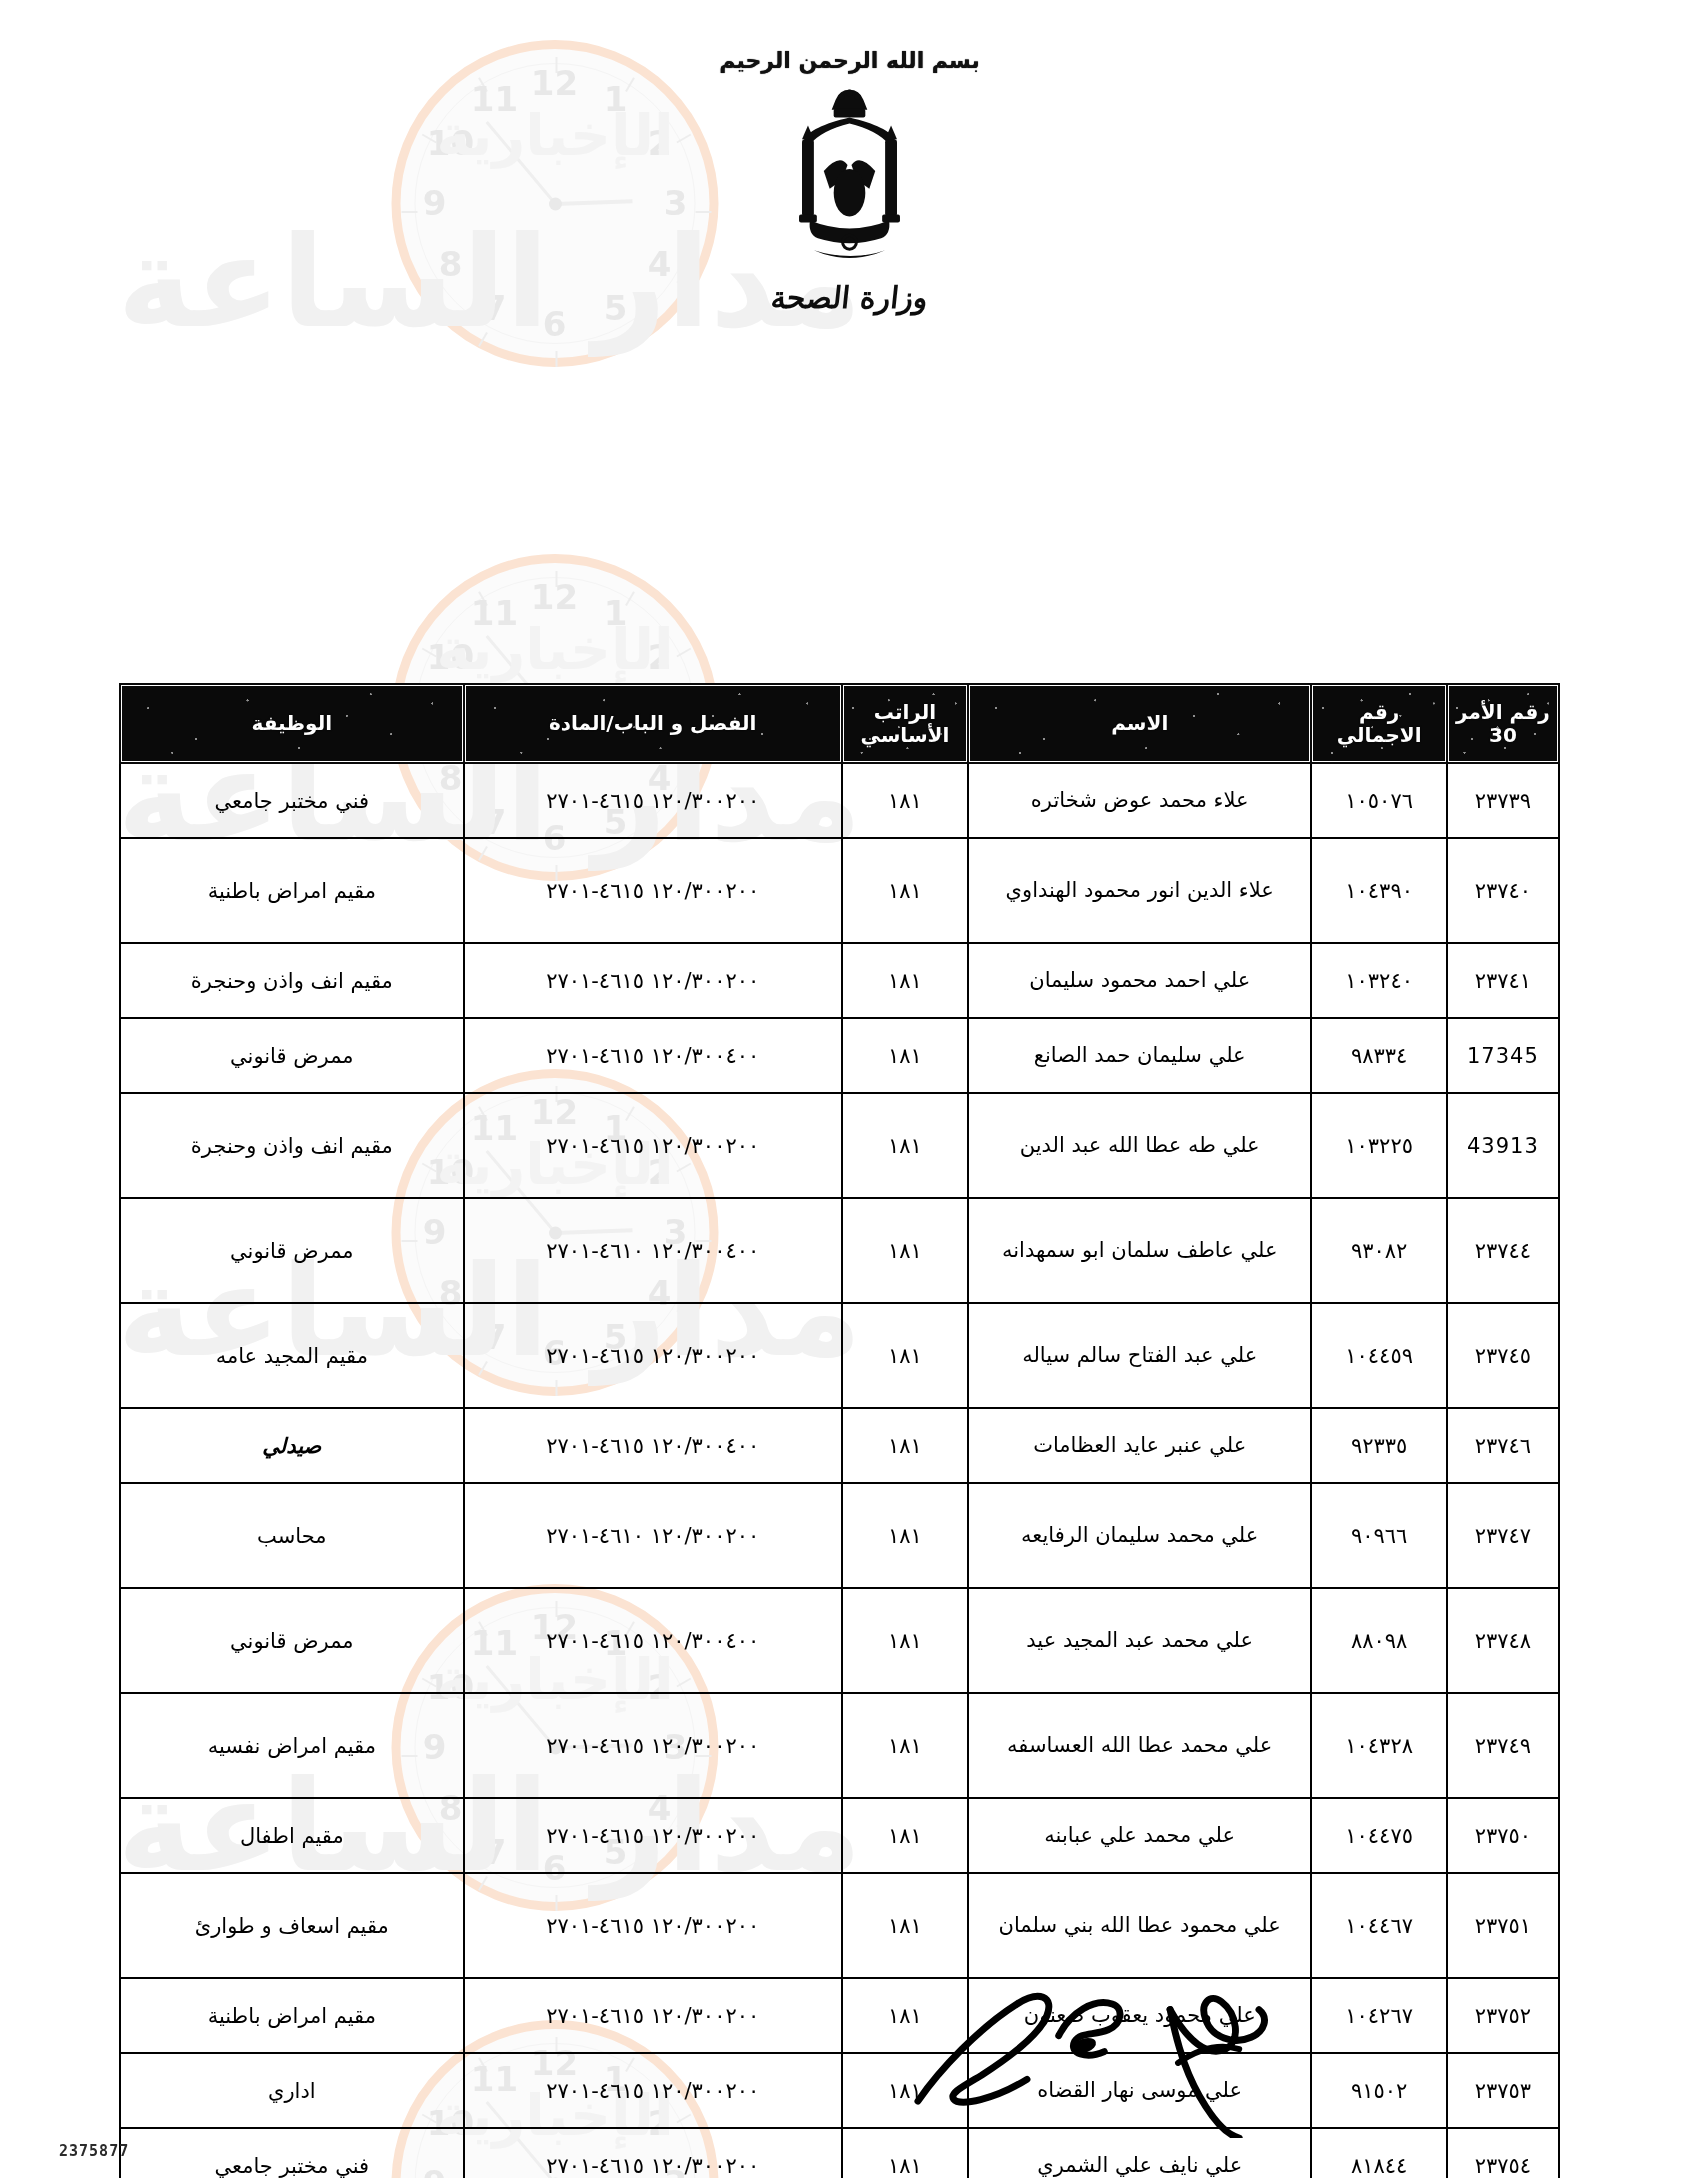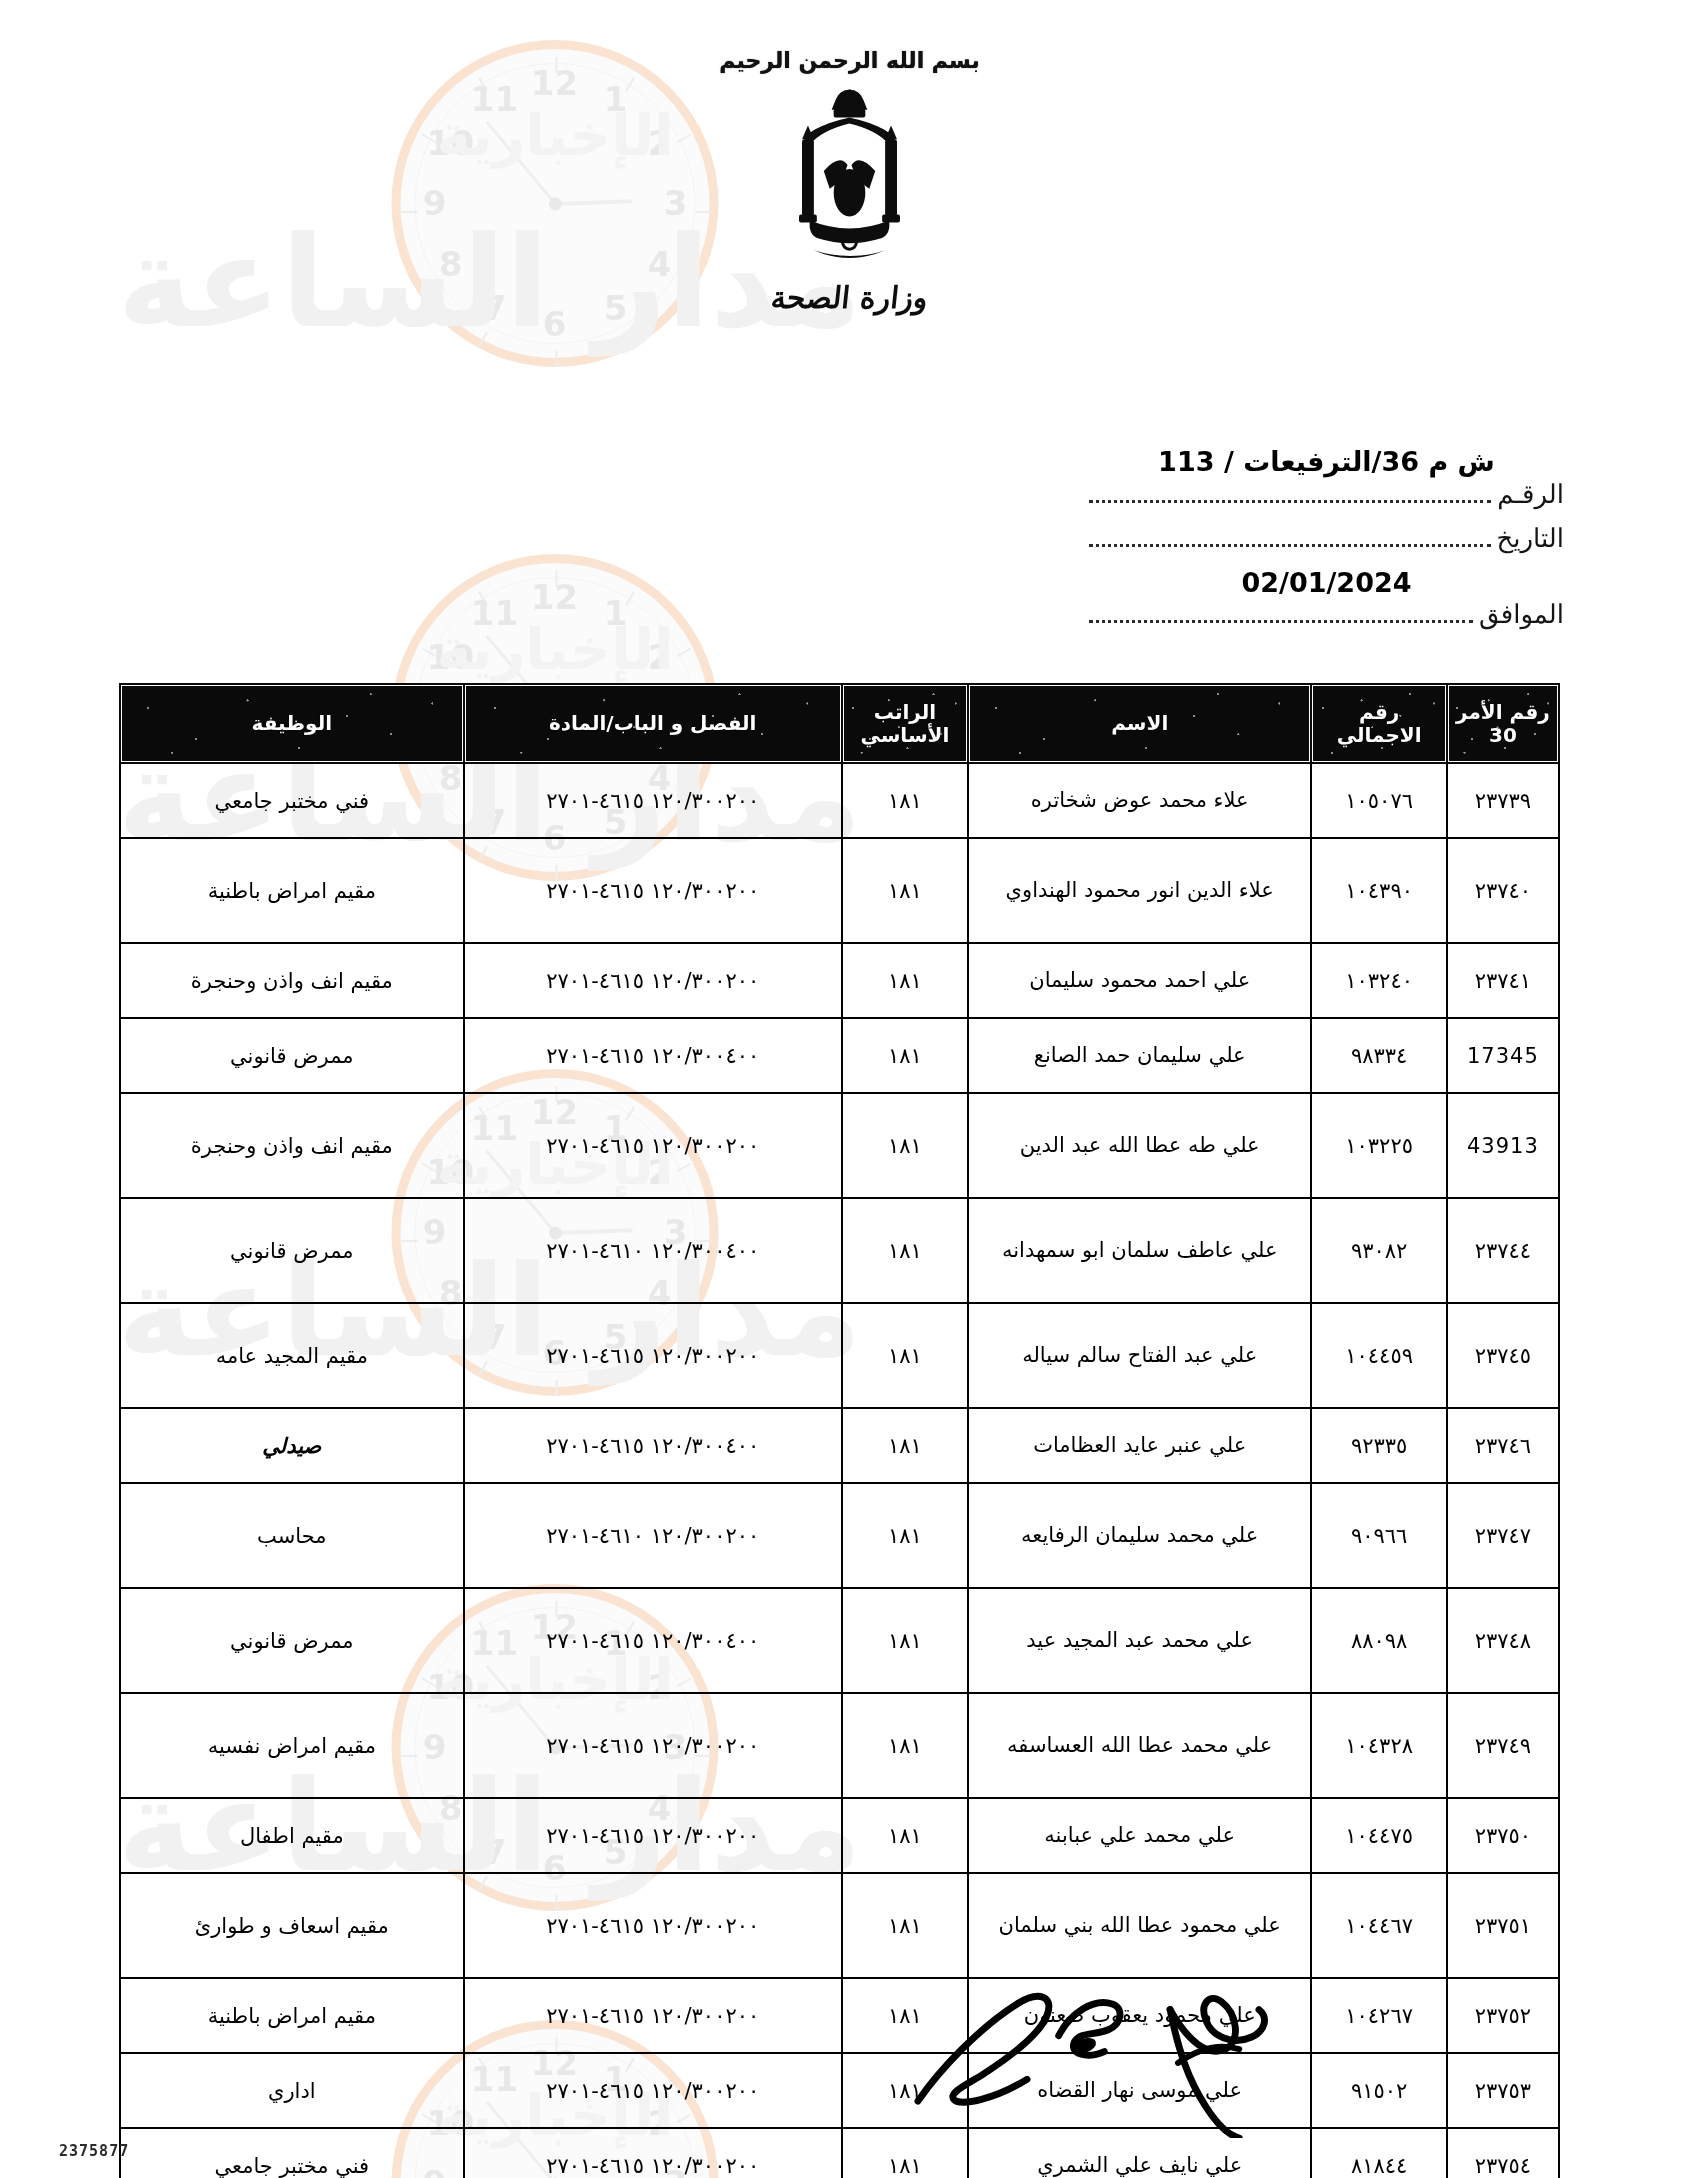--- a/index.html
+++ b/index.html
@@ -362,38 +362,20 @@
 
           <path d="M26 146 q40 16 80 0 q2 14 -8 18 q-32 10 -64 0 q-10-4 -8-18 z"></path>
           <circle cx="66" cy="168" r="7" fill="none" stroke="#0d0d0d" stroke-width="3"></circle>
           <path d="M30 176 q36 16 72 0 q-34 12 -72 0 z"></path>
         </g>
       </svg>
     </div>
     <div class="ministry">وزارة الصحة</div>
   </div>
 
-  <div class="meta">
-    <div class="meta-num">ش م 36/الترفيعات / 113</div>
-    <div class="meta-line">
-      <span class="meta-label">الرقـم</span>
-      <span class="meta-dots"></span>
-    </div>
-    <div class="meta-line">
-      <span class="meta-label">التاريخ</span>
-      <span class="meta-dots"></span>
-    </div>
-    <div class="meta-row2">
-      <div class="meta-val">02/01/2024</div>
-      <div class="meta-line">
-        <span class="meta-label">الموافق</span>
-        <span class="meta-dots"></span>
-      </div>
-    </div>
-  </div>
 
   <div class="tbl-wrap">
     <table class="main">
       <colgroup>
         <col style="width:97px">
         <col style="width:117px">
         <col style="width:297px">
         <col style="width:109px">
         <col style="width:327px">
         <col style="width:297px">

